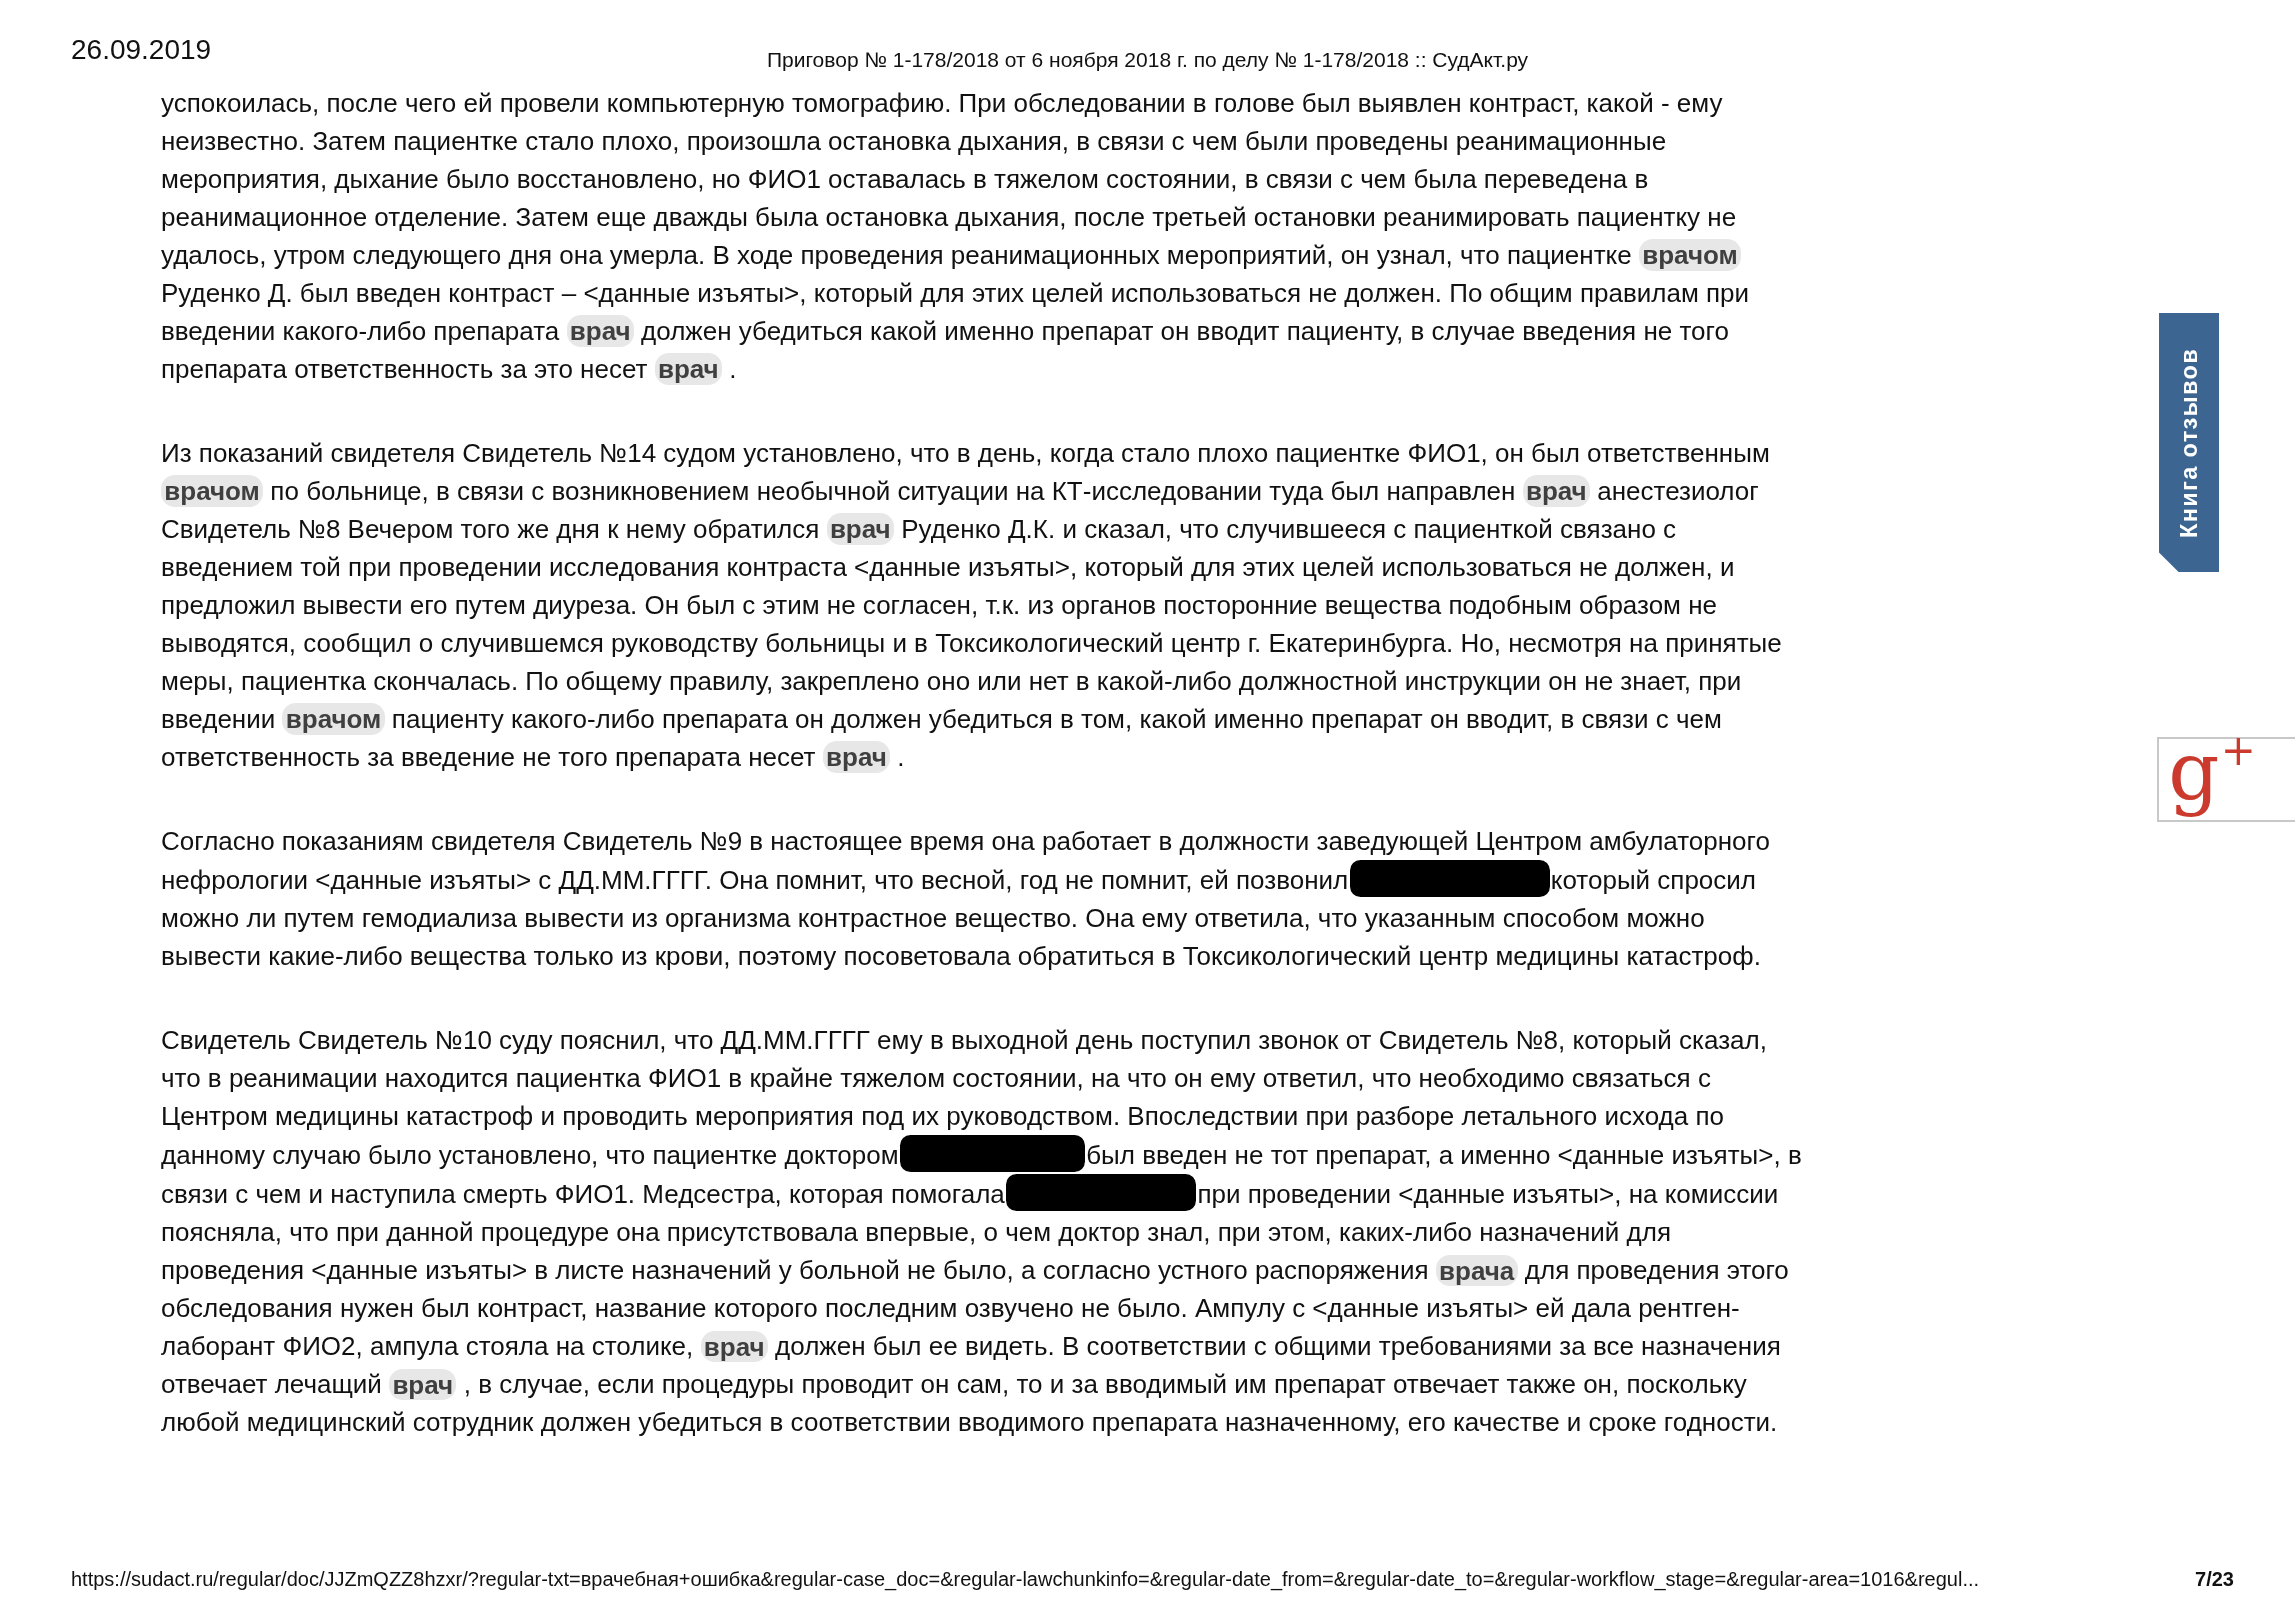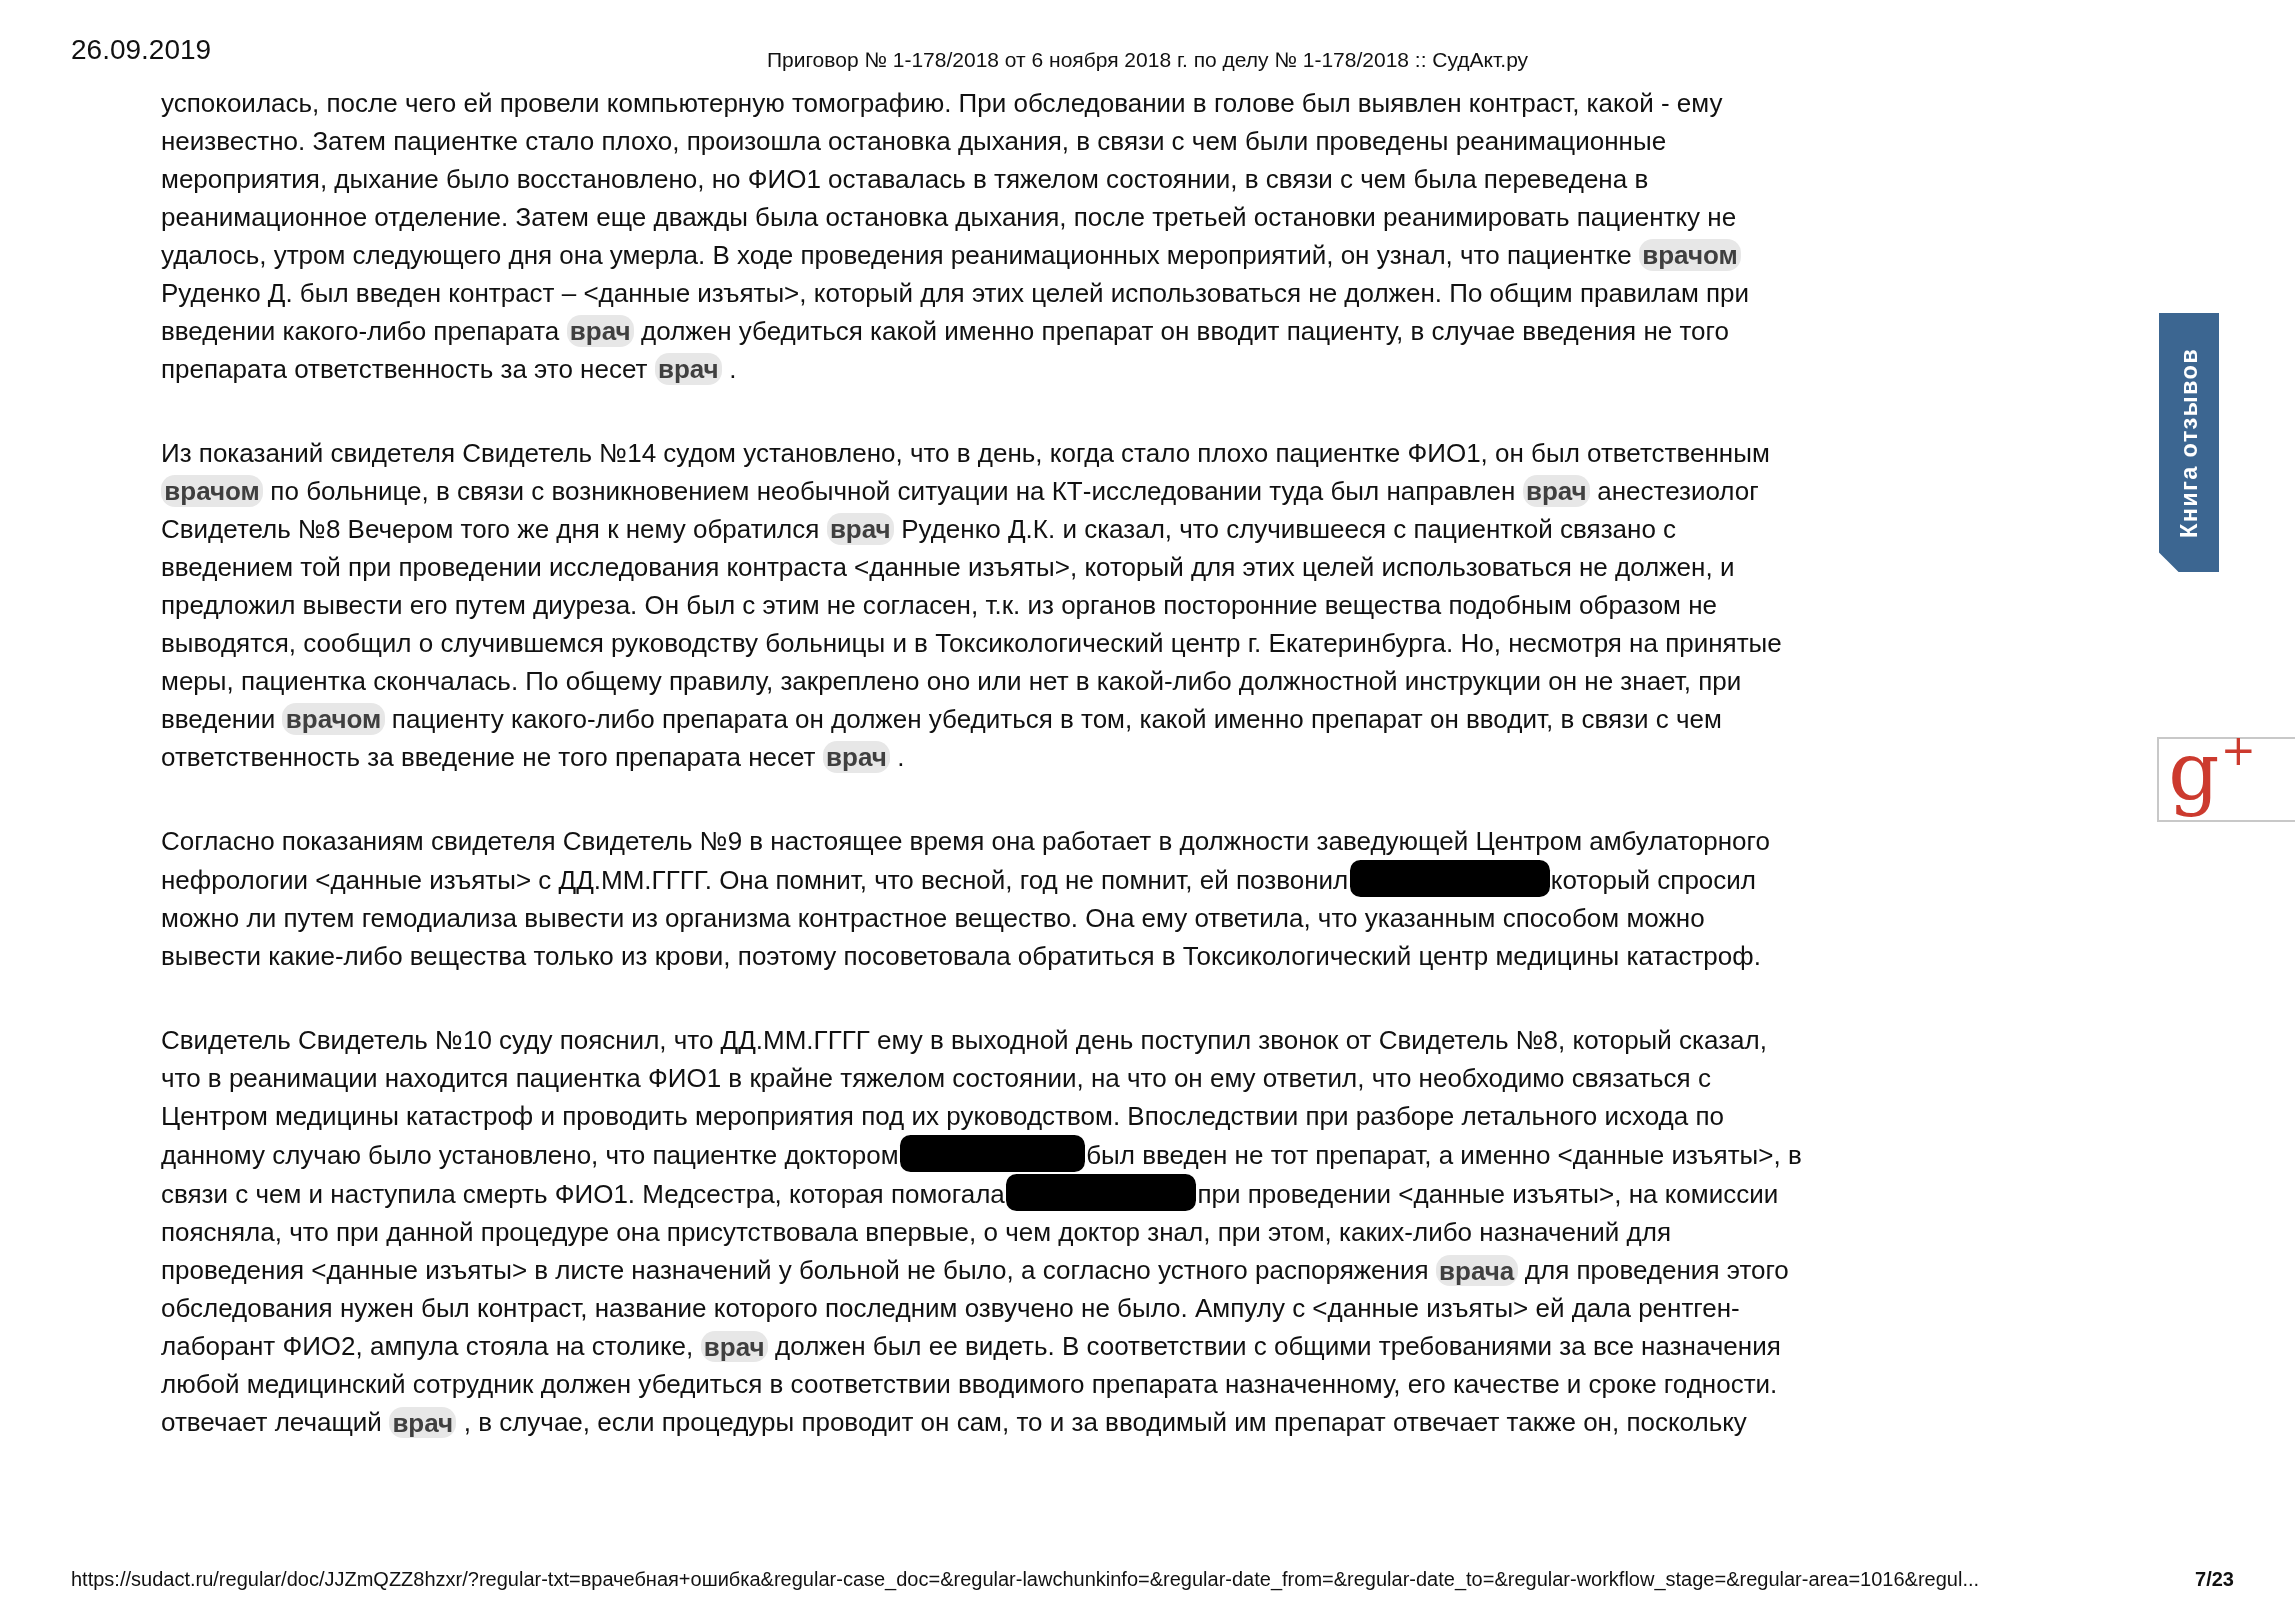--- a/index.html
+++ b/index.html
@@ -96,22 +96,22 @@
     <div class="paragraph">
       <div class="line">Свидетель Свидетель №10 суду пояснил, что ДД.ММ.ГГГГ ему в выходной день поступил звонок от Свидетель №8, который сказал,</div>
       <div class="line">что в реанимации находится пациентка ФИО1 в крайне тяжелом состоянии, на что он ему ответил, что необходимо связаться с</div>
       <div class="line">Центром медицины катастроф и проводить мероприятия под их руководством. Впоследствии при разборе летального исхода по</div>
       <div class="line">данному случаю было установлено, что пациентке доктором<span class="redact" style="width: 185px;"></span>был введен не тот препарат, а именно &lt;данные изъяты&gt;, в</div>
       <div class="line">связи с чем и наступила смерть ФИО1. Медсестра, которая помогала<span class="redact" style="width: 190px;"></span>при проведении &lt;данные изъяты&gt;, на комиссии</div>
       <div class="line">поясняла, что при данной процедуре она присутствовала впервые, о чем доктор знал, при этом, каких-либо назначений для</div>
       <div class="line">проведения &lt;данные изъяты&gt; в листе назначений у больной не было, а согласно устного распоряжения <strong class="hl">врача</strong> для проведения этого</div>
       <div class="line">обследования нужен был контраст, название которого последним озвучено не было. Ампулу с &lt;данные изъяты&gt; ей дала рентген-</div>
       <div class="line">лаборант ФИО2, ампула стояла на столике, <strong class="hl">врач</strong> должен был ее видеть. В соответствии с общими требованиями за все назначения</div>
+      <div class="line">отвечает лечащий <strong class="hl">врач</strong> , в случае, если процедуры проводит он сам, то и за вводимый им препарат отвечает также он, поскольку</div>
       <div class="line">любой медицинский сотрудник должен убедиться в соответствии вводимого препарата назначенному, его качестве и сроке годности.</div>
-      <div class="line">отвечает лечащий <strong class="hl">врач</strong> , в случае, если процедуры проводит он сам, то и за вводимый им препарат отвечает также он, поскольку</div>
     </div>
   </div>
 
 <a class="feedback-tab">
   <span class="vtext">Книга отзывов</span>
 </a>
 <a class="gplus-box">
   <span class="gplus-mark"><span class="gplus-g">g</span><span class="gplus-plus">+</span></span>
 </a>
 

